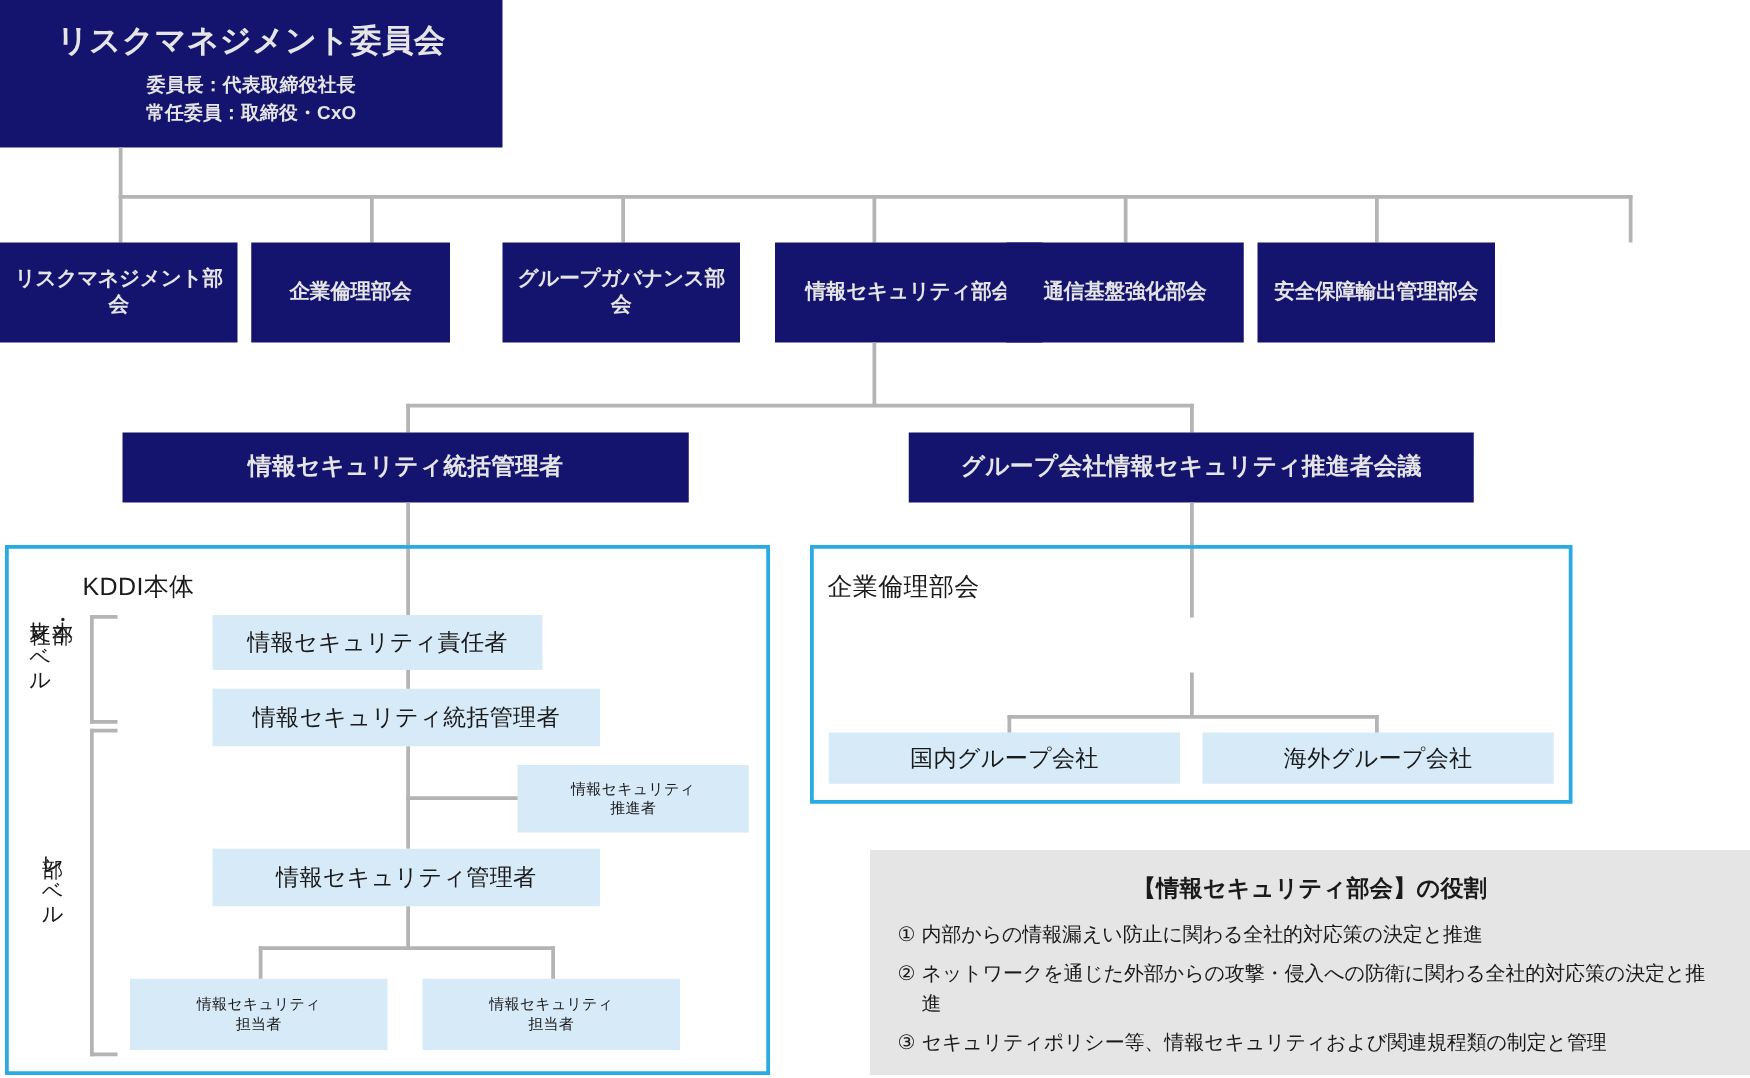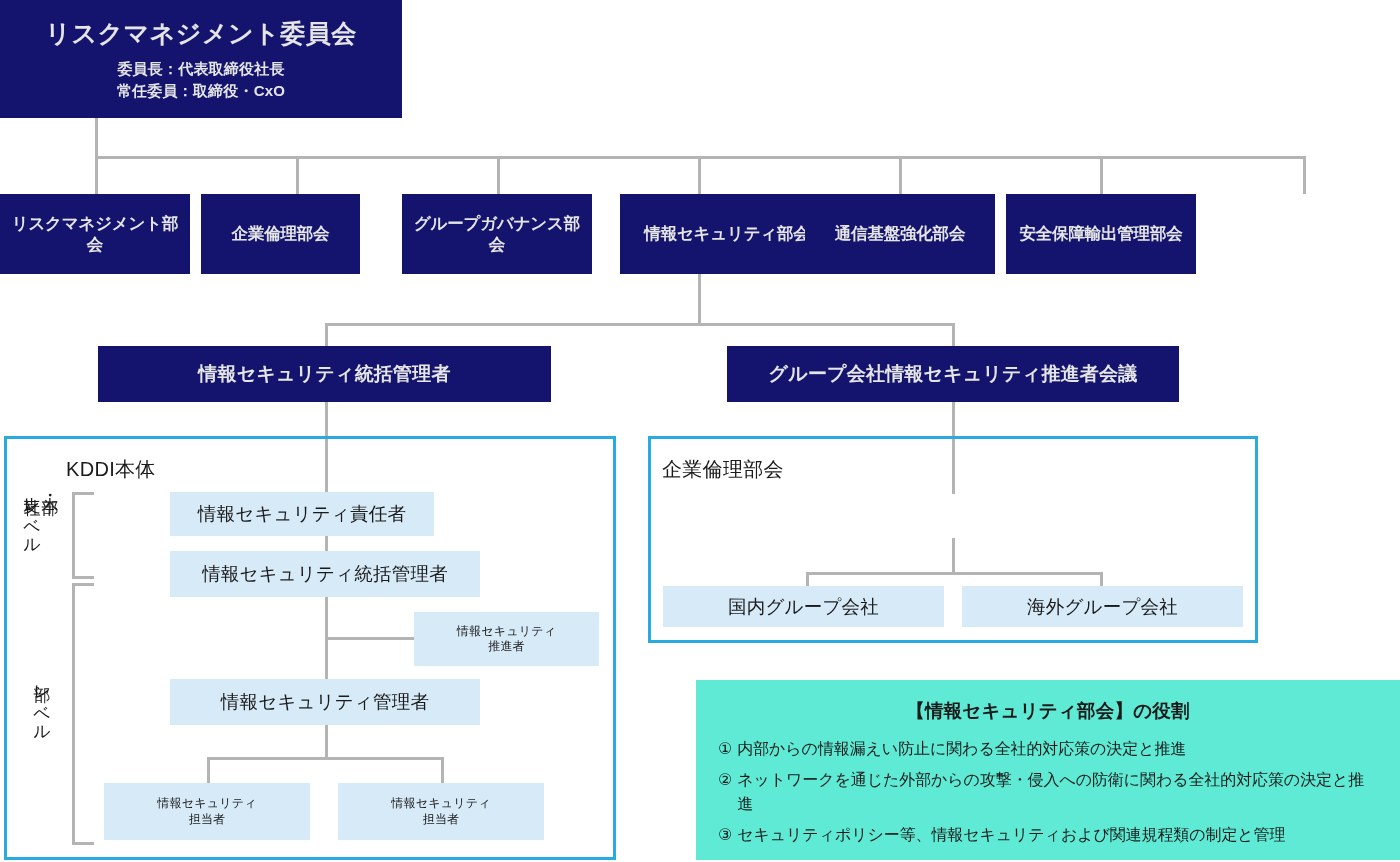--- a/index.html
+++ b/index.html
@@ -122,21 +122,21 @@
     box-sizing: border-box;
     border-left: 3px solid #b4b4b4;
     border-top: 3px solid #b4b4b4;
     border-bottom: 3px solid #b4b4b4;
   }
 
   
   .legend {
     position: absolute;
     box-sizing: border-box;
-    background: #5eead4;
+    background: #e5e5e5;
     padding: 18px 22px 16px 22px;
   }
   .legend-title {
     text-align: center;
     font-size: 18.5px;
     font-weight: 700;
     color: #1a1a1a;
     letter-spacing: 0.2px;
     margin-bottom: 14px;
   }

